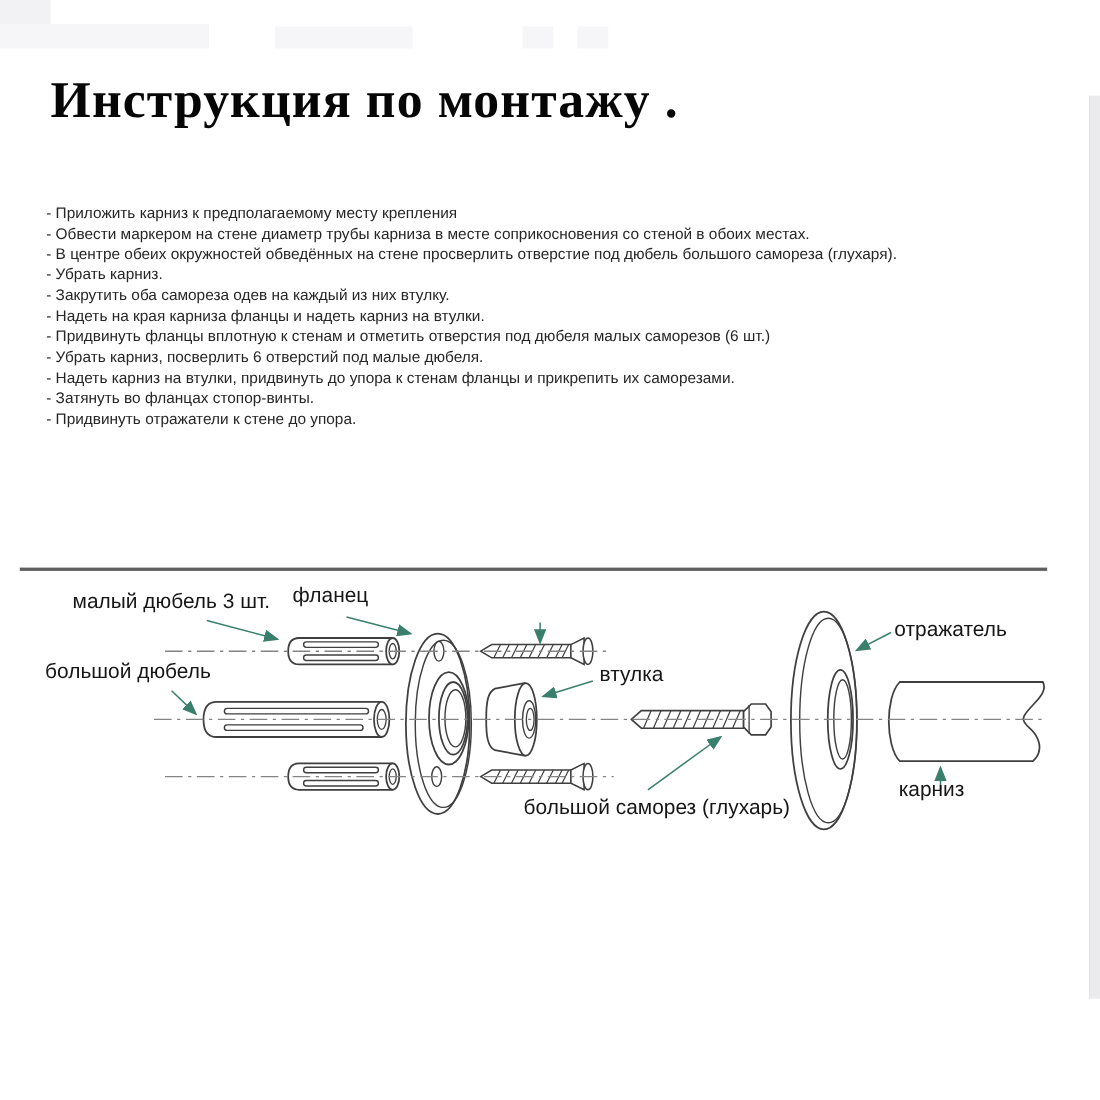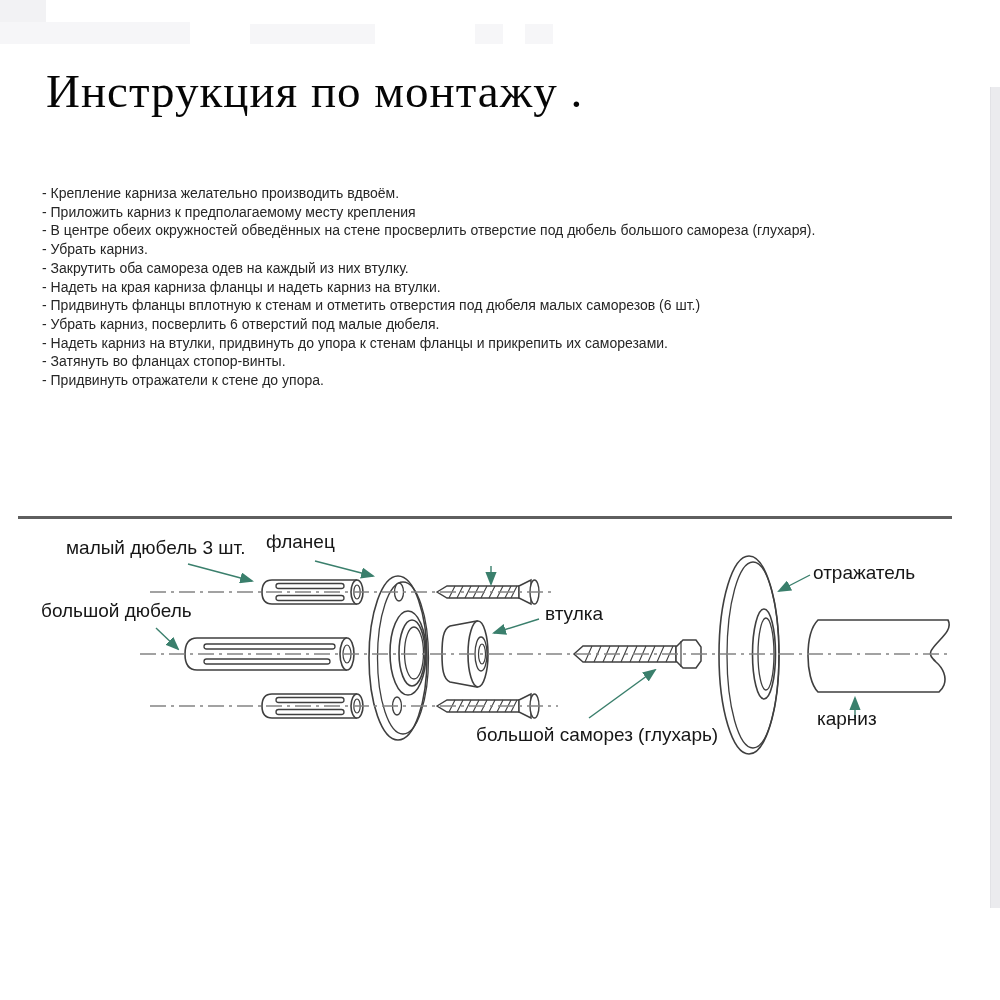--- a/index.html
+++ b/index.html
@@ -1,20 +1,20 @@
 <!DOCTYPE html>
 <html><head>
 <meta charset="utf-8">
 <style>
   html,body{margin:0;padding:0;}
   body{width:1000px;height:1000px;background:#ffffff;position:relative;overflow:hidden;
        font-family:"Liberation Sans",sans-serif;}
   .artifact{position:absolute;background:#f6f6f8;}
   #title{position:absolute;left:46px;top:64px;font-family:"Liberation Serif",serif;
-         font-size:47px;font-weight:400;color:#060606;letter-spacing:1px;white-space:nowrap;}
+         font-size:47px;font-weight:700;color:#060606;letter-spacing:1px;white-space:nowrap;}
   #instructions{position:absolute;left:42px;top:184px;width:860px;
                 font-size:14px;line-height:18.7px;color:#262626;}
   .instr-line{white-space:nowrap;}
   #divider{position:absolute;left:18px;top:516px;width:934px;height:3px;background:#5f5f5f;}
   #diagram{position:absolute;left:0;top:520px;width:872px;height:280px;}
   #diagram svg{position:absolute;left:0;top:0;}
   .dlabel{position:absolute;font-size:19px;color:#161616;white-space:nowrap;}
   #right-strip{position:absolute;left:990px;top:87px;width:10px;height:821px;
                background:#ebebee;border-left:1px solid #e2e2e6;}
 </style>
@@ -23,22 +23,22 @@
 
 <div class="artifact" style="left:0;top:0;width:46px;height:22px;background:#f2f2f4;"></div>
 <div class="artifact" style="left:0;top:22px;width:190px;height:22px;"></div>
 <div class="artifact" style="left:250px;top:24px;width:125px;height:20px;"></div>
 <div class="artifact" style="left:475px;top:24px;width:28px;height:20px;"></div>
 <div class="artifact" style="left:525px;top:24px;width:28px;height:20px;"></div>
 
 <div id="title">Инструкция по монтажу .</div>
 
 <div id="instructions">
-  <div class="instr-line">- Крепление карниза желательно производить вдвоём.</div>
   <div class="instr-line">- Приложить карниз к предполагаемому месту крепления</div>
+  <div class="instr-line">- Обвести маркером на стене диаметр трубы карниза в месте соприкосновения со стеной в обоих местах.</div>
   <div class="instr-line">- В центре обеих окружностей обведённых на стене просверлить отверстие под дюбель большого самореза (глухаря).</div>
   <div class="instr-line">- Убрать карниз.</div>
   <div class="instr-line">- Закрутить оба самореза одев на каждый из них втулку.</div>
   <div class="instr-line">- Надеть на края карниза фланцы и надеть карниз на втулки.</div>
   <div class="instr-line">- Придвинуть фланцы вплотную к стенам и отметить отверстия под дюбеля малых саморезов (6 шт.)</div>
   <div class="instr-line">- Убрать карниз, посверлить 6 отверстий под малые дюбеля.</div>
   <div class="instr-line">- Надеть карниз на втулки, придвинуть до упора к стенам фланцы и прикрепить их саморезами.</div>
   <div class="instr-line">- Затянуть во фланцах стопор-винты.</div>
   <div class="instr-line">- Придвинуть отражатели к стене до упора.</div>
 </div>

